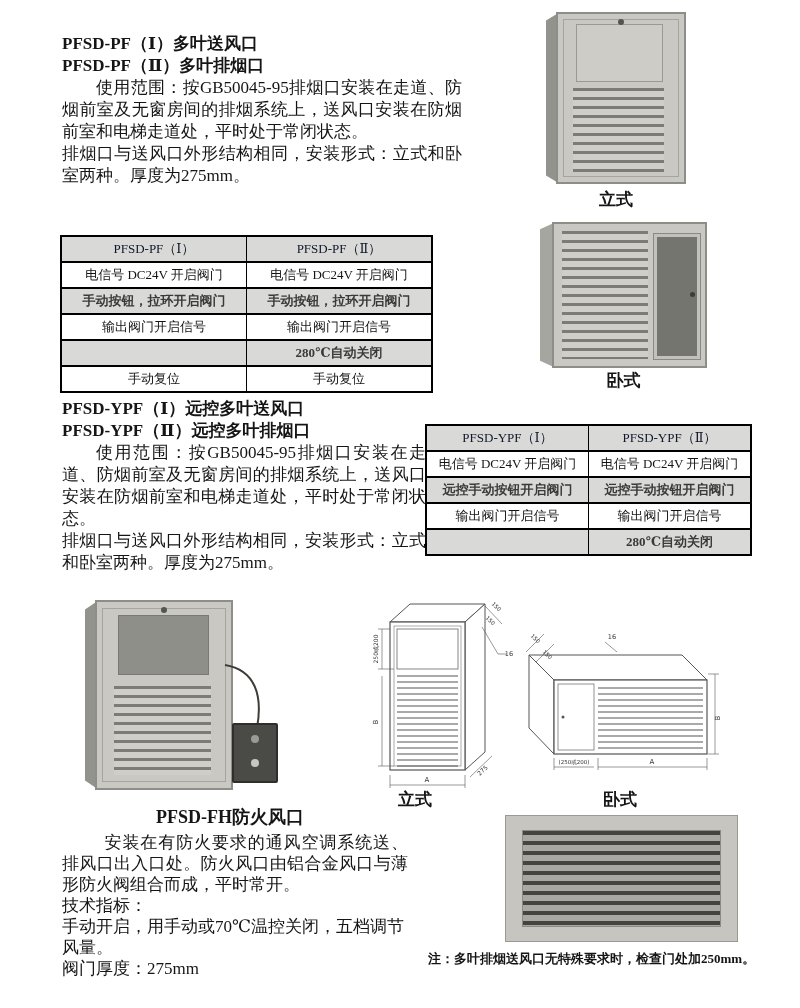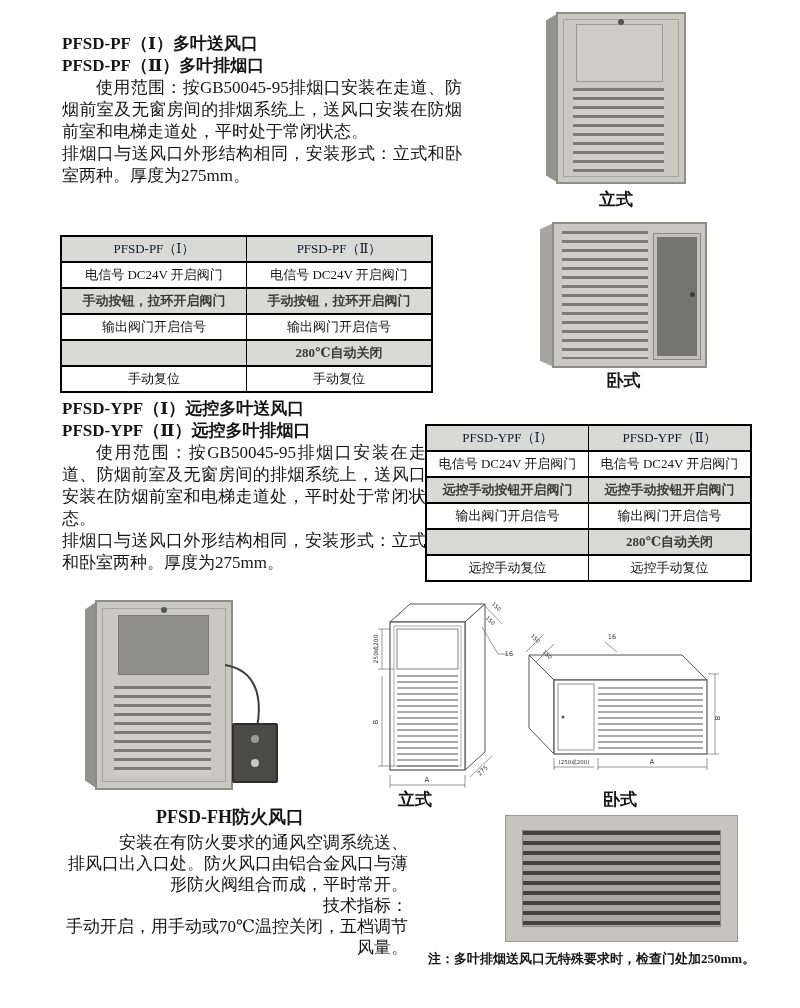--- a/index.html
+++ b/index.html
@@ -37,21 +37,21 @@
   .access-panel{position:absolute;background:#75756f;border:3px solid #c2c1bc;box-shadow:0 0 0 1px #8a8a84;}
   .remote-box{position:absolute;background:#4a4a46;border:2px solid #2e2e2a;border-radius:2px;}
   .remote-btn{position:absolute;left:50%;transform:translateX(-50%);width:8px;height:8px;border-radius:50%;background:#9b9b95;}
   .grille-frame{position:absolute;background:#c6c5c0;border:1px solid #9a9a94;box-sizing:border-box;}
   .grille-inner{position:absolute;left:16px;top:14px;right:16px;bottom:14px;border:1px solid #8b8b85;
     background:repeating-linear-gradient(180deg,#45453f 0px,#45453f 4px,#a9a8a3 4px,#a9a8a3 10px);}
   .photo-label{position:absolute;font-weight:bold;font-size:17px;text-align:center;}
   
   svg text{font-family:"DejaVu Sans","Liberation Sans",sans-serif;fill:#333;}
   .note{font-size:13px;font-weight:bold;}
-  .sec3-line{font-size:17px;line-height:21px;text-align:right;}
+  .sec3-line{font-size:17px;line-height:21px;}
 </style>
 </head>
 <body>
 
 <div class="page">
 
   <div class="abs" style="left:62px;top:33px;width:400px;">
     <div class="doc-title">PFSD-PF（Ⅰ）多叶送风口</div>
     <div class="doc-title">PFSD-PF（Ⅱ）多叶排烟口</div>
     <div class="body-text indent">使用范围：按GB50045-95排烟口安装在走道、防烟前室及无窗房间的排烟系统上，送风口安装在防烟前室和电梯走道处，平时处于常闭状态。</div>
@@ -134,24 +134,20 @@
       <td>远控手动按钮开启阀门</td>
       <td>远控手动按钮开启阀门</td>
     </tr>
     <tr>
       <td>输出阀门开启信号</td>
       <td>输出阀门开启信号</td>
     </tr>
     <tr class="shade">
       <td></td>
       <td>280℃自动关闭</td>
-    </tr>
-    <tr>
-      <td>远控手动复位</td>
-      <td>远控手动复位</td>
     </tr>
   </tbody>
     </table>
 
   <div class="photo" style="left:85px;top:600px;width:195px;height:192px;">
     <div class="side-strip" style="width:14px;height:190px;"></div>
     <div class="unit-face" style="left:10px;top:0;width:138px;height:190px;">
       <div class="inner-frame"></div>
       <div class="mesh-panel" style="left:16%;top:7%;width:66%;height:31%;"></div>
       <div class="dot" style="left:48%;top:2.5%;"></div>
@@ -254,20 +250,21 @@
     <text x="52" y="152" font-size="5.5" text-anchor="middle">(250或200)</text>
   </svg>
   <div class="photo-label" style="left:540px;top:788px;width:160px;">卧式</div>
 
   <div class="abs doc-title" style="left:60px;top:806px;width:340px;text-align:center;font-size:18px;">PFSD-FH防火风口</div>
 
   <div class="abs" style="left:62px;top:832px;width:346px;">
     <div class="sec3-line body-text" style="text-indent:2.5em;line-height:21px;">安装在有防火要求的通风空调系统送、排风口出入口处。防火风口由铝合金风口与薄形防火阀组合而成，平时常开。</div>
     <div class="sec3-line">技术指标：</div>
     <div class="sec3-line">手动开启，用手动或70℃温控关闭，五档调节风量。</div>
+    <div class="sec3-line">阀门厚度：275mm</div>
   </div>
 
   <div class="grille-frame" style="left:505px;top:815px;width:233px;height:127px;">
     <div class="grille-inner"></div>
   </div>
 
   <div class="abs note" style="left:428px;top:950px;width:360px;">注：多叶排烟送风口无特殊要求时，检查门处加250mm。</div>
 
 </div>
 

